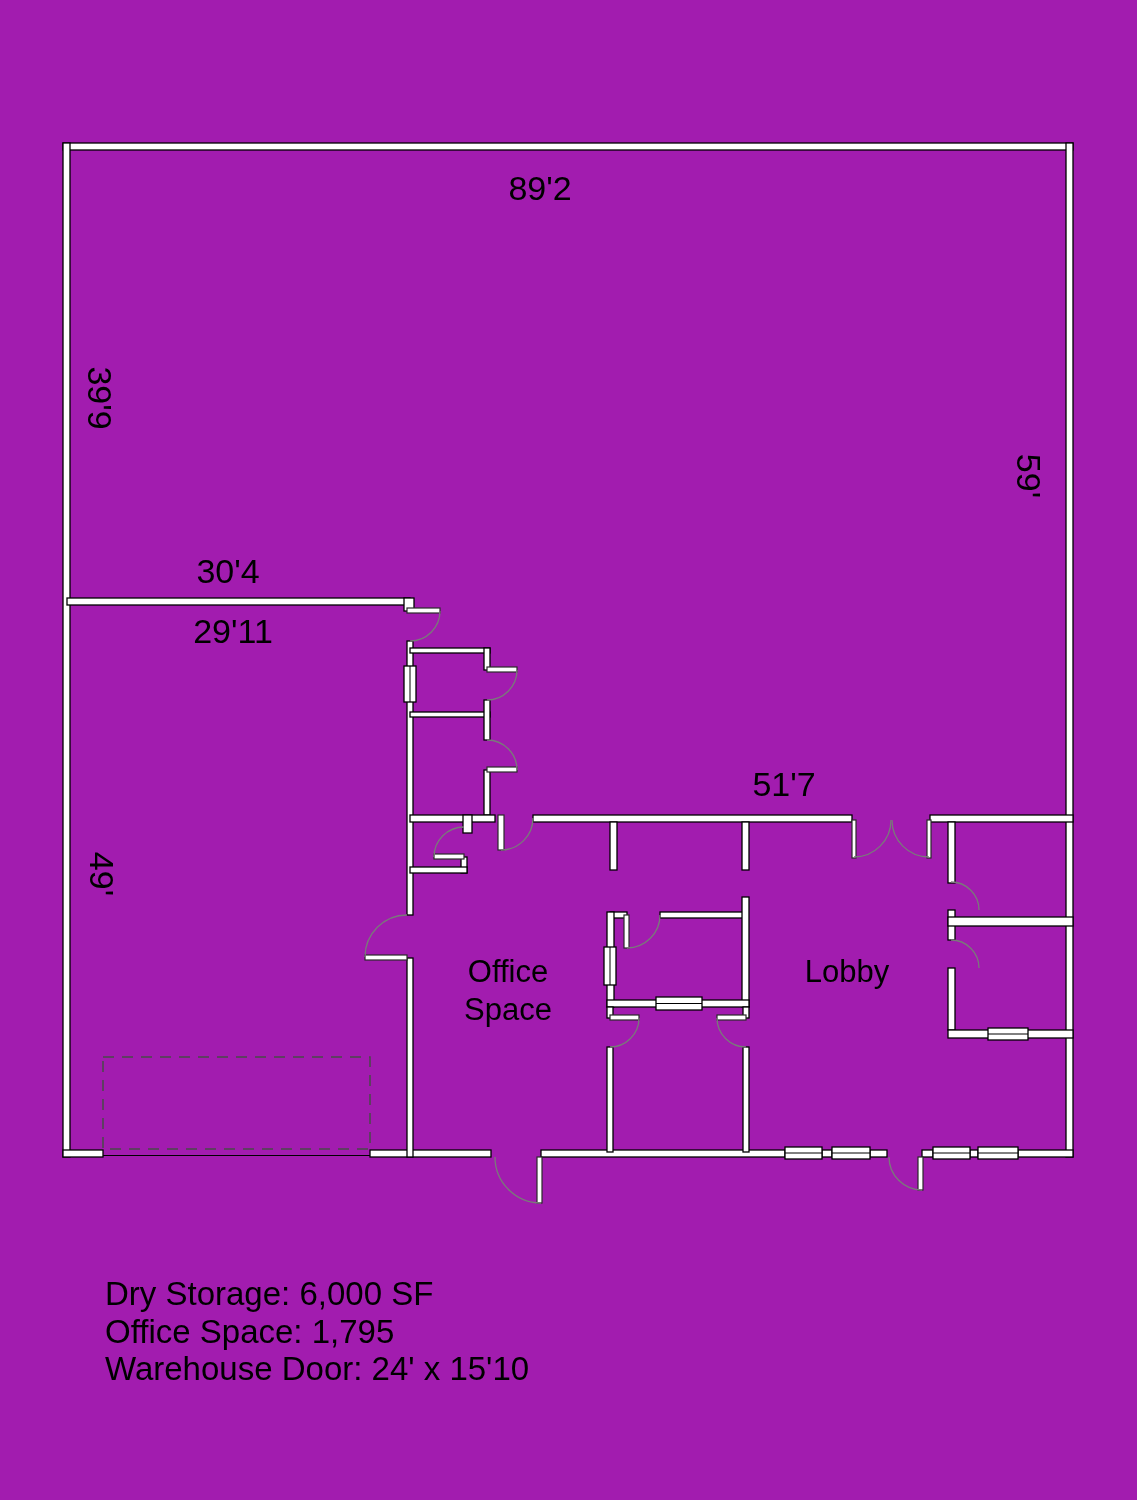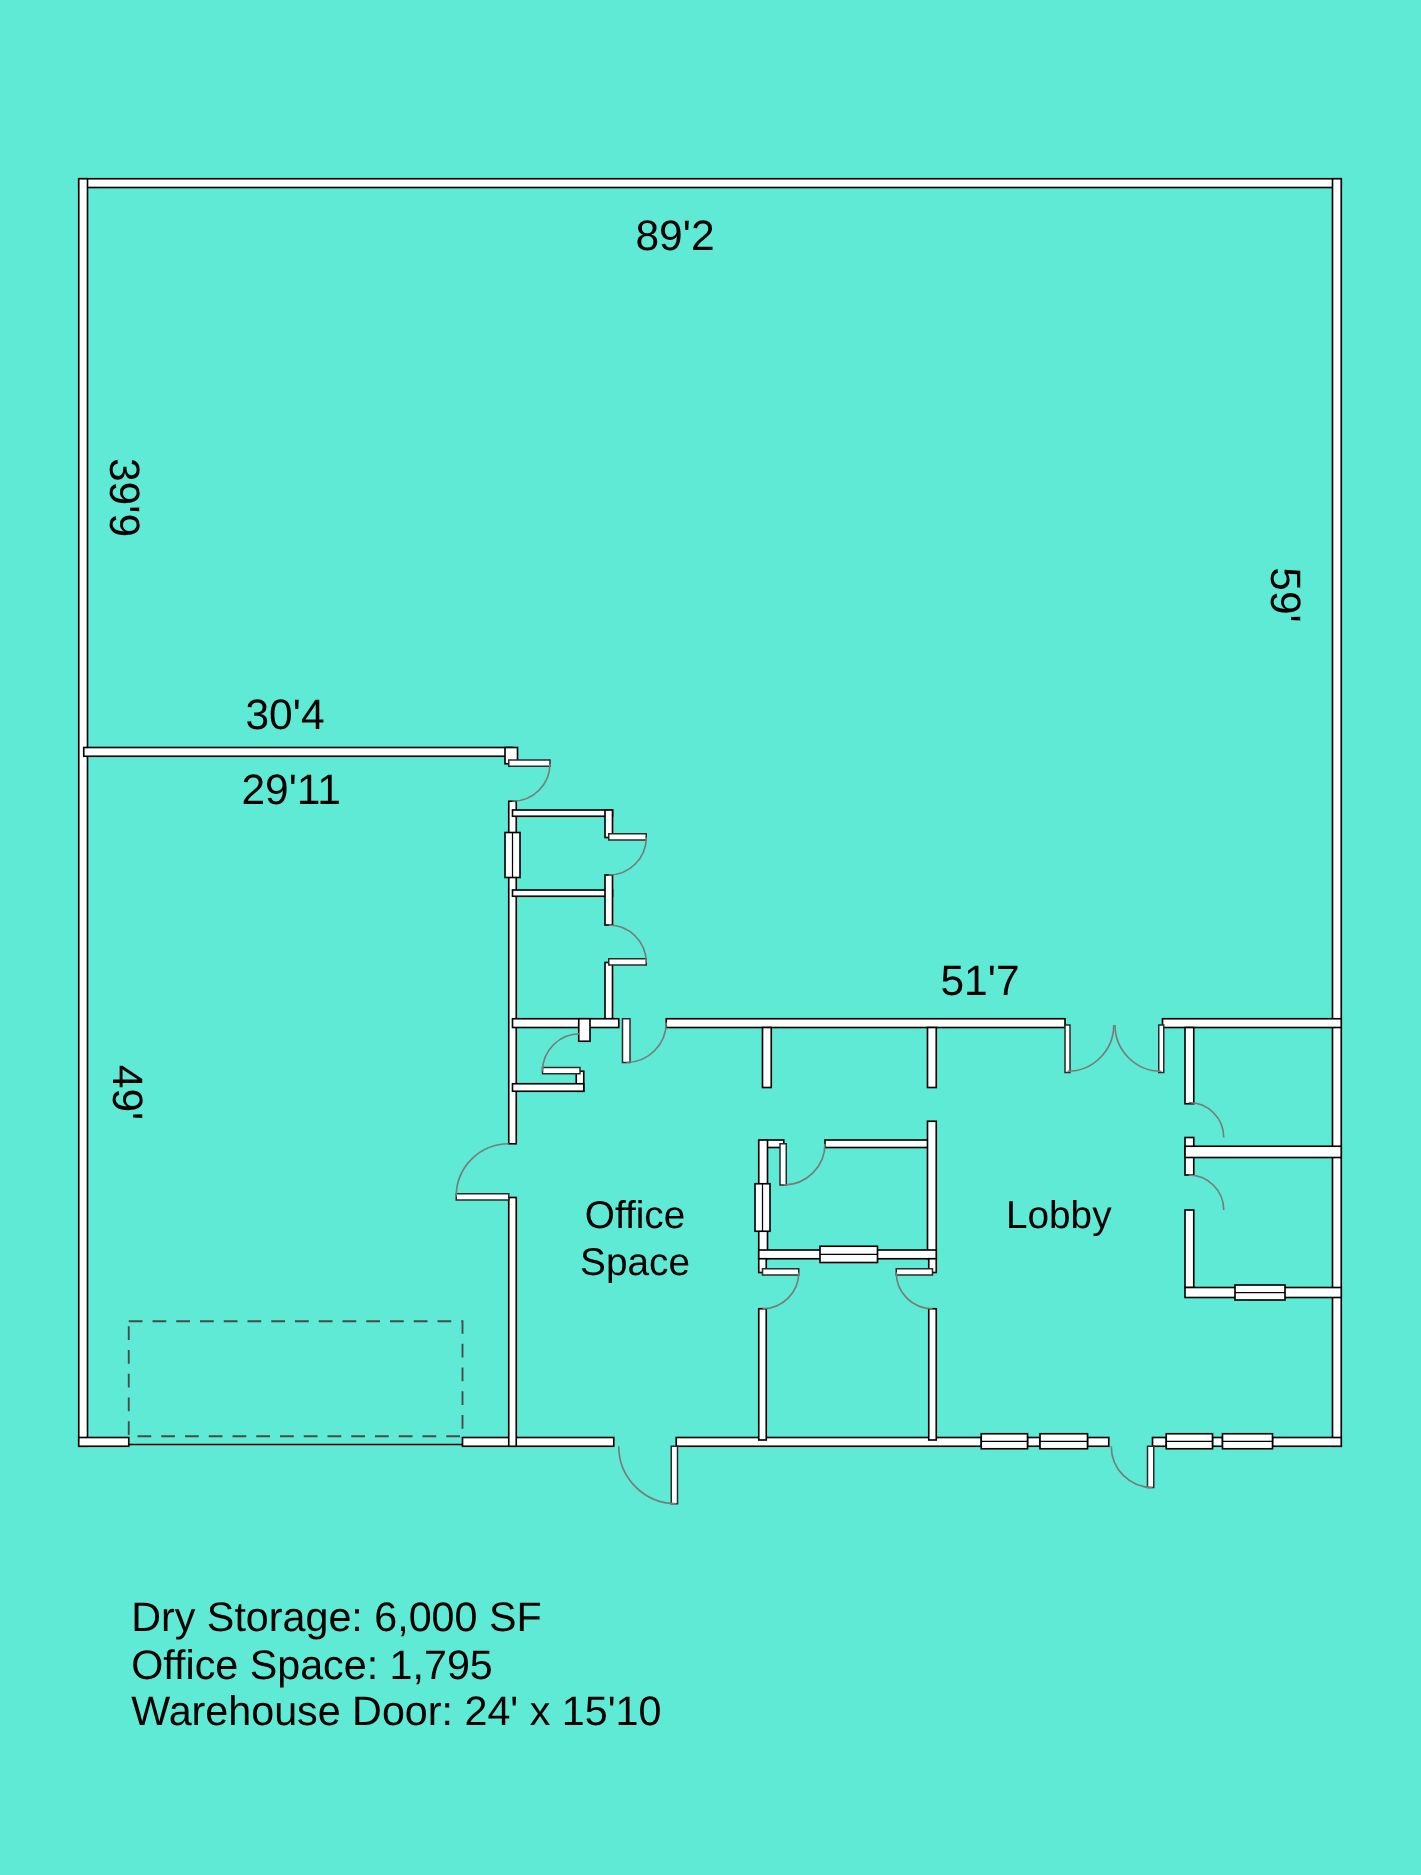--- a/index.html
+++ b/index.html
@@ -1,16 +1,16 @@
 <!DOCTYPE html>
 <html><head>
 <meta charset="utf-8">
 <style>
   html,body{margin:0;padding:0;background:#fff;}
-  .page{position:relative;width:1137px;height:1500px;background:#5eead4;overflow:hidden;}
+  .page{position:relative;width:1137px;height:1500px;background:#a21caf;overflow:hidden;}
   .wall{fill:#fff;stroke:#000;stroke-width:1.3;}
   .thin{stroke:#000;stroke-width:1.2;}
   .arc{fill:none;stroke:#7a7a7a;stroke-width:1.3;}
   .leaf{fill:#fff;stroke:#2a2a2a;stroke-width:1.2;}
   .win{fill:#fff;stroke:#000;stroke-width:1.3;}
   .winline{stroke:#000;stroke-width:1;}
   .dashedrect{fill:none;stroke:#4a4a4a;stroke-width:1.5;stroke-dasharray:11 8;}
   text{font-family:"Liberation Sans", sans-serif;fill:#000;}
   .dim{font-size:34px;}
   .room{font-size:31px;}

